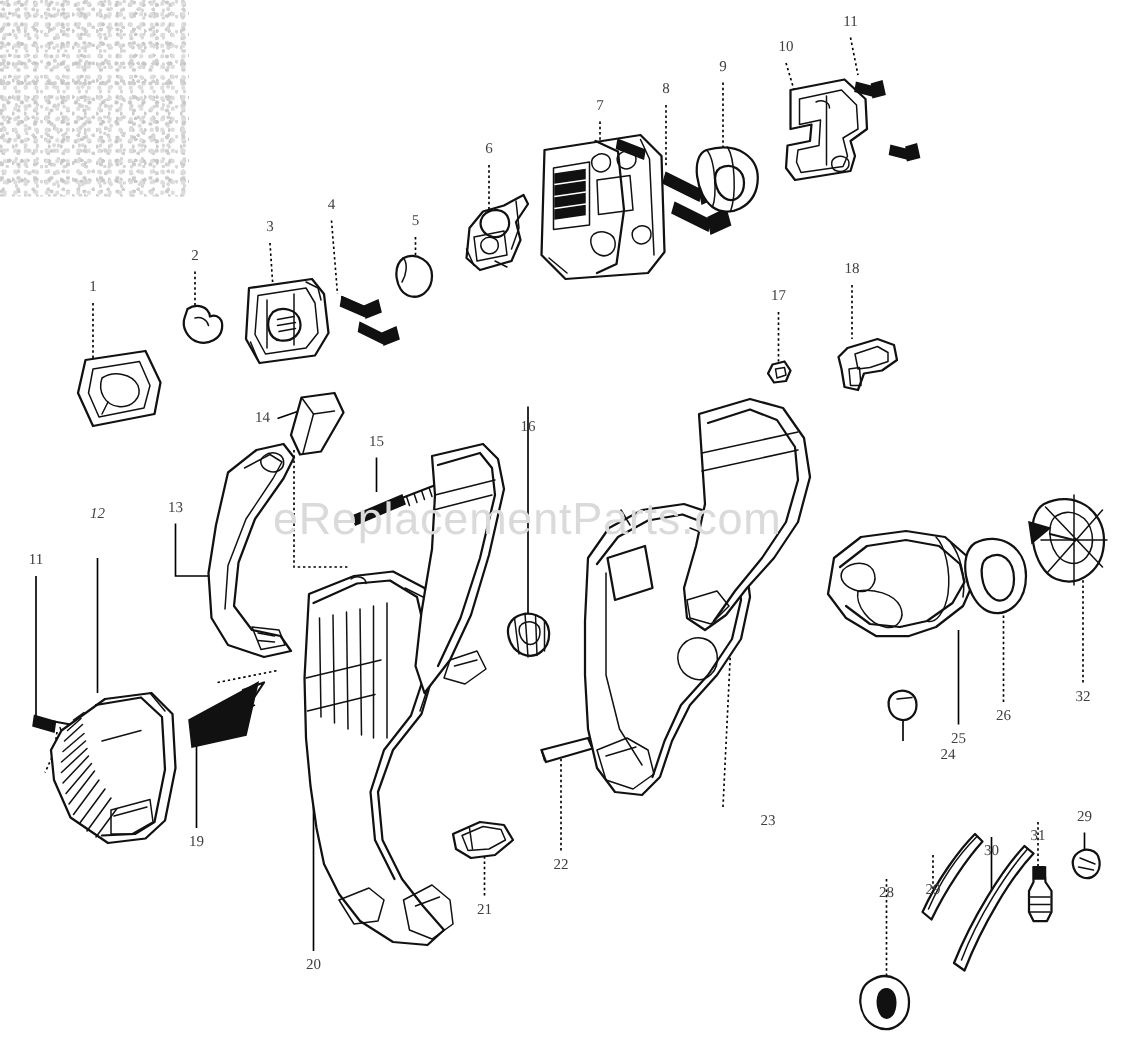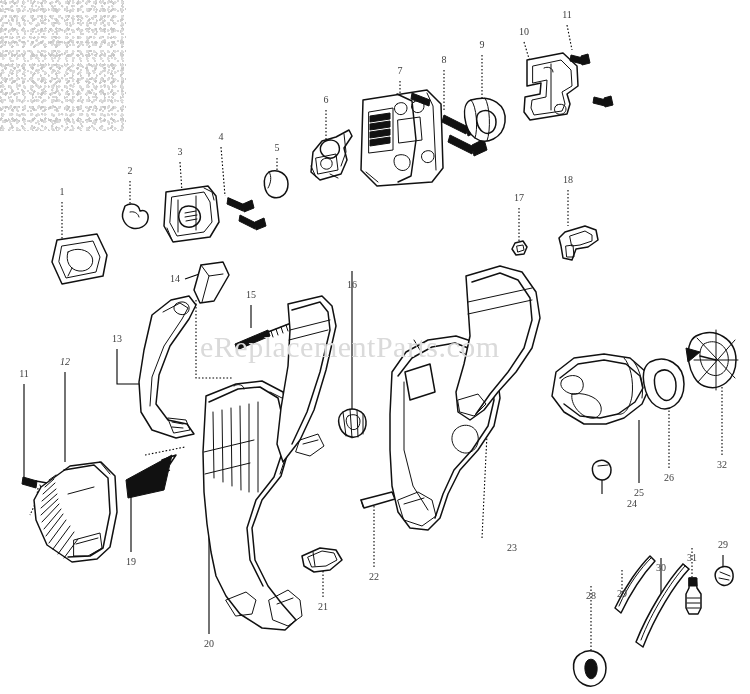--- a/index.html
+++ b/index.html
@@ -36,22 +36,22 @@
       radial-gradient(circle at 15% 70%, #d0d0d0 0 1.3px, transparent 1.5px),
       radial-gradient(circle at 90% 45%, #d8d8d8 0 1.2px, transparent 1.4px);
     background-size:7px 7px, 17px 15px, 19px 13px;
   }
   #art-layer,#label-layer,#watermark-layer{
     position:absolute;left:0;top:0;width:750px;height:694px;
   }
   #watermark-layer{pointer-events:none;}
   .wm-text{
     position:absolute;
-    left:200px;top:330px;
-    font-family:Liberation Serif, serif;
+    left:182px;top:330px;
+    font-family:Liberation Sans, sans-serif;
     font-size:30px;
     letter-spacing:.5px;
     color:#dadada;
     white-space:nowrap;
   }
   .callout{
     position:absolute;
     font-family:"Liberation Serif", serif;
     font-size:10px;
     color:#404040;
@@ -390,21 +390,21 @@
       <div class="callout" style="left: 130px; top: 171px;">2</div>
       <div class="callout" style="left: 180px; top: 152px;">3</div>
       <div class="callout" style="left: 221px; top: 137px;">4</div>
       <div class="callout" style="left: 277px; top: 148px;">5</div>
       <div class="callout" style="left: 326px; top: 100px;">6</div>
       <div class="callout" style="left: 400px; top: 71px;">7</div>
       <div class="callout" style="left: 444px; top: 60px;">8</div>
       <div class="callout" style="left: 482px; top: 45px;">9</div>
       <div class="callout" style="left: 524px; top: 32px;">10</div>
       <div class="callout" style="left: 567px; top: 15px;">11</div>
-      <div class="callout" style="left: 65px; top: 362px; font-style: italic;">12</div>
+      <div class="callout" style="left: 65px; top: 343px; font-style: italic;">12</div>
       <div class="callout" style="left: 117px; top: 339px;">13</div>
       <div class="callout" style="left: 175px; top: 279px;">14</div>
       <div class="callout" style="left: 251px; top: 295px;">15</div>
       <div class="callout" style="left: 352px; top: 261px; margin-top: 24px;">16</div>
       <div class="callout" style="left: 519px; top: 198px;">17</div>
       <div class="callout" style="left: 568px; top: 180px;">18</div>
       <div class="callout" style="left: 24px; top: 374px;">11</div>
       <div class="callout" style="left: 131px; top: 562px; text-align: right;">19</div>
       <div class="callout" style="left: 209px; top: 644px;">20</div>
       <div class="callout" style="left: 323px; top: 607px;">21</div>

